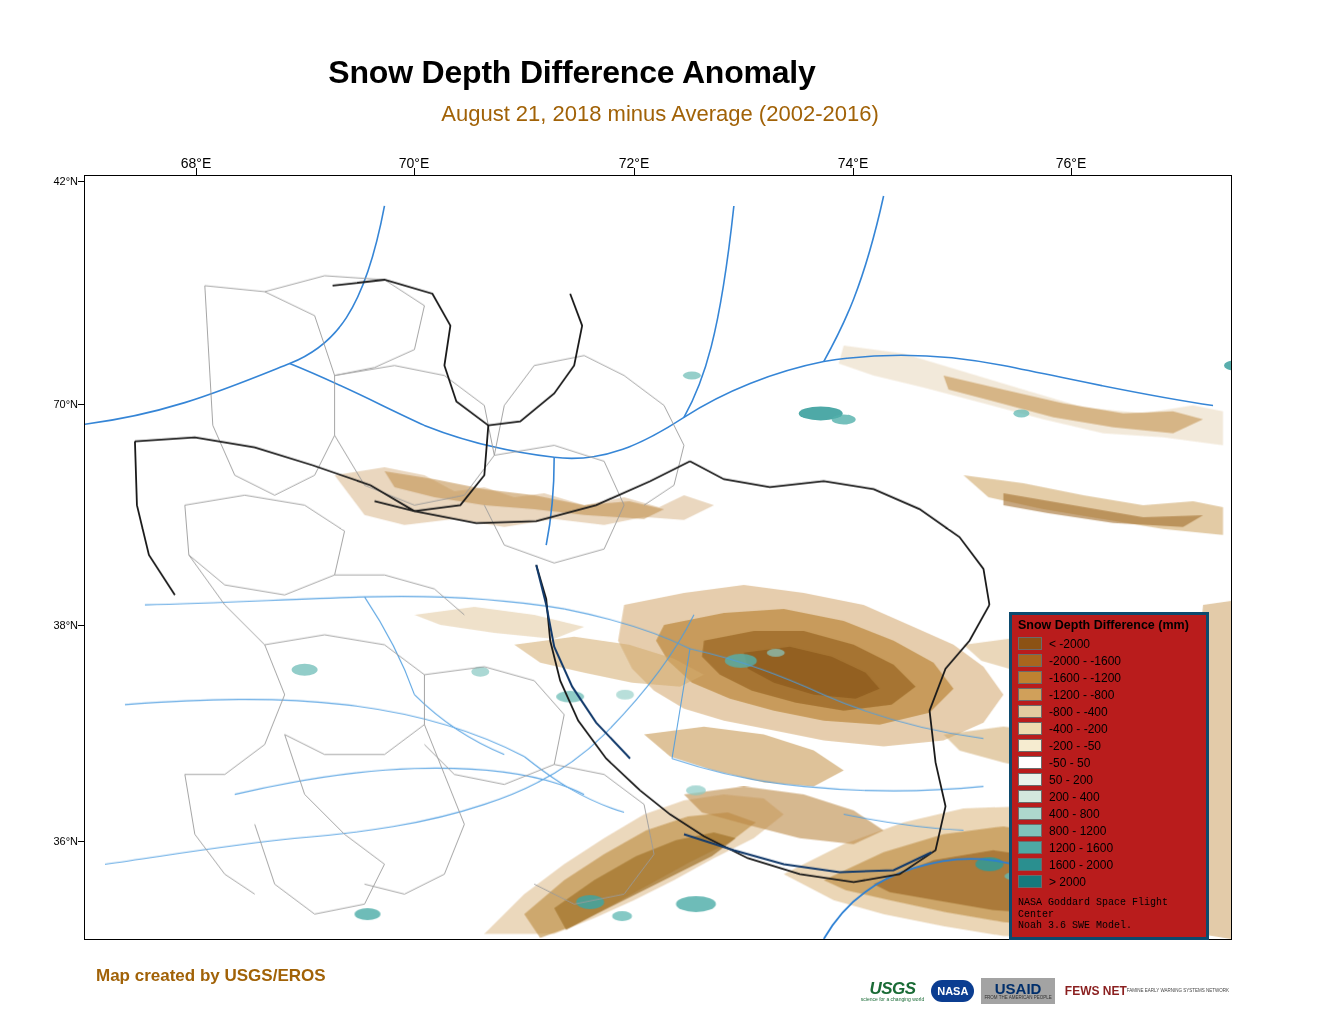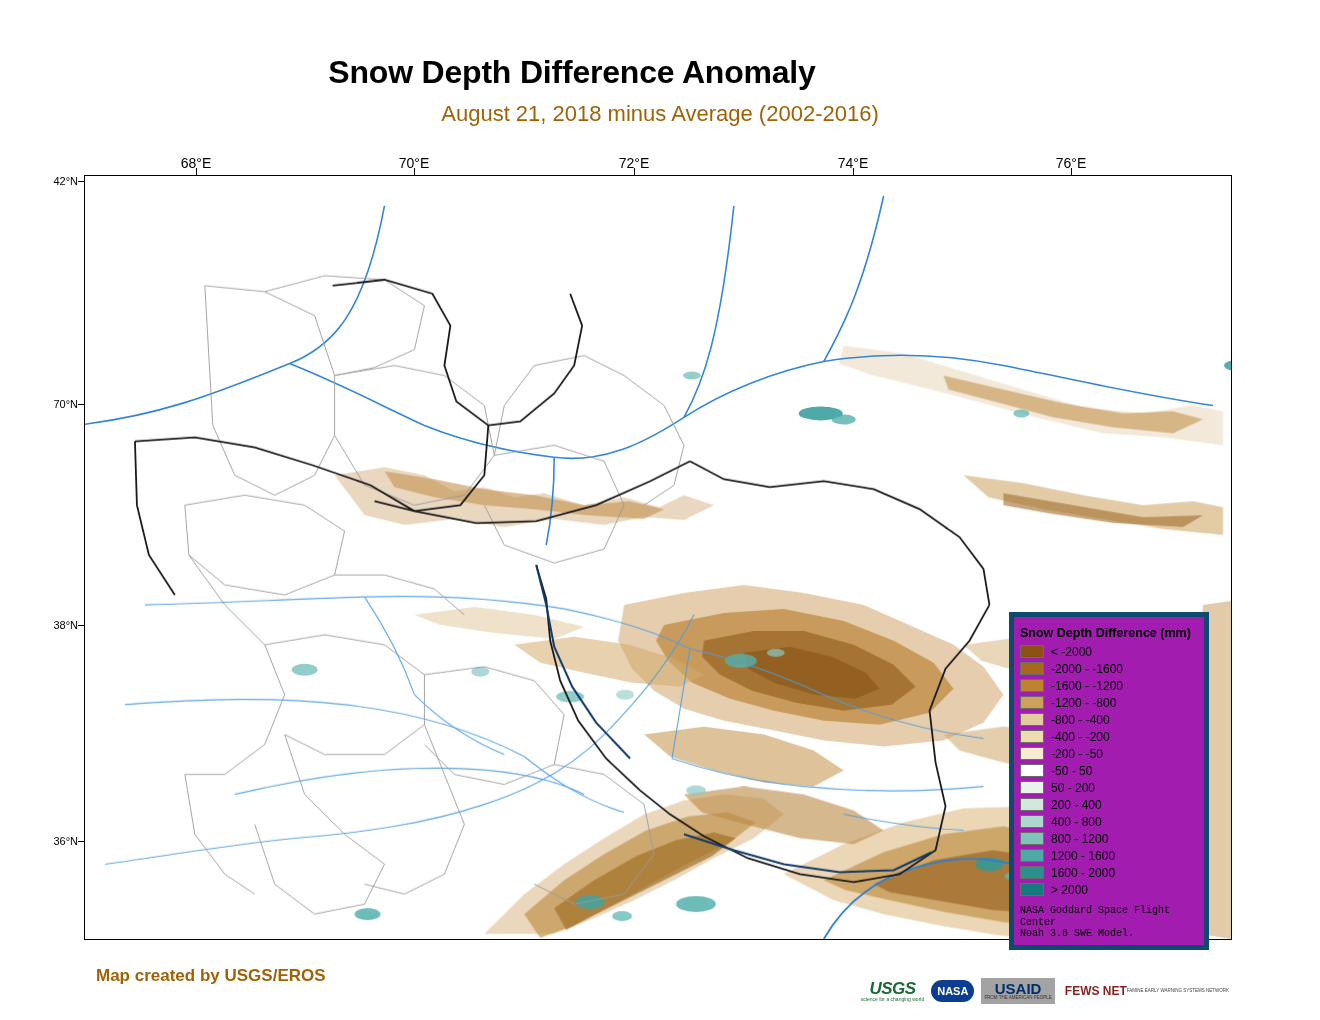--- a/index.html
+++ b/index.html
@@ -82,24 +82,24 @@
     width: 7px;
     background: #000;
     left: 78px;
   }
   
   #legend {
     position: absolute;
     left: 1009px;
     top: 612px;
     width: 200px;
-    background: #a21caf;
-    border: 5px solid #0c4a6e;
+    background: #b91c1c;
+    border: 3px solid #0c4a6e;
     box-sizing: border-box;
-    padding: 9px 6px 5px 6px;
+    padding: 3px 6px 5px 6px;
   }
   #legend-title {
     font-size: 12.5px;
     font-weight: bold;
     color: #000;
     margin-bottom: 3px;
     white-space: nowrap;
   }
   .legend-row {
     display: flex;

